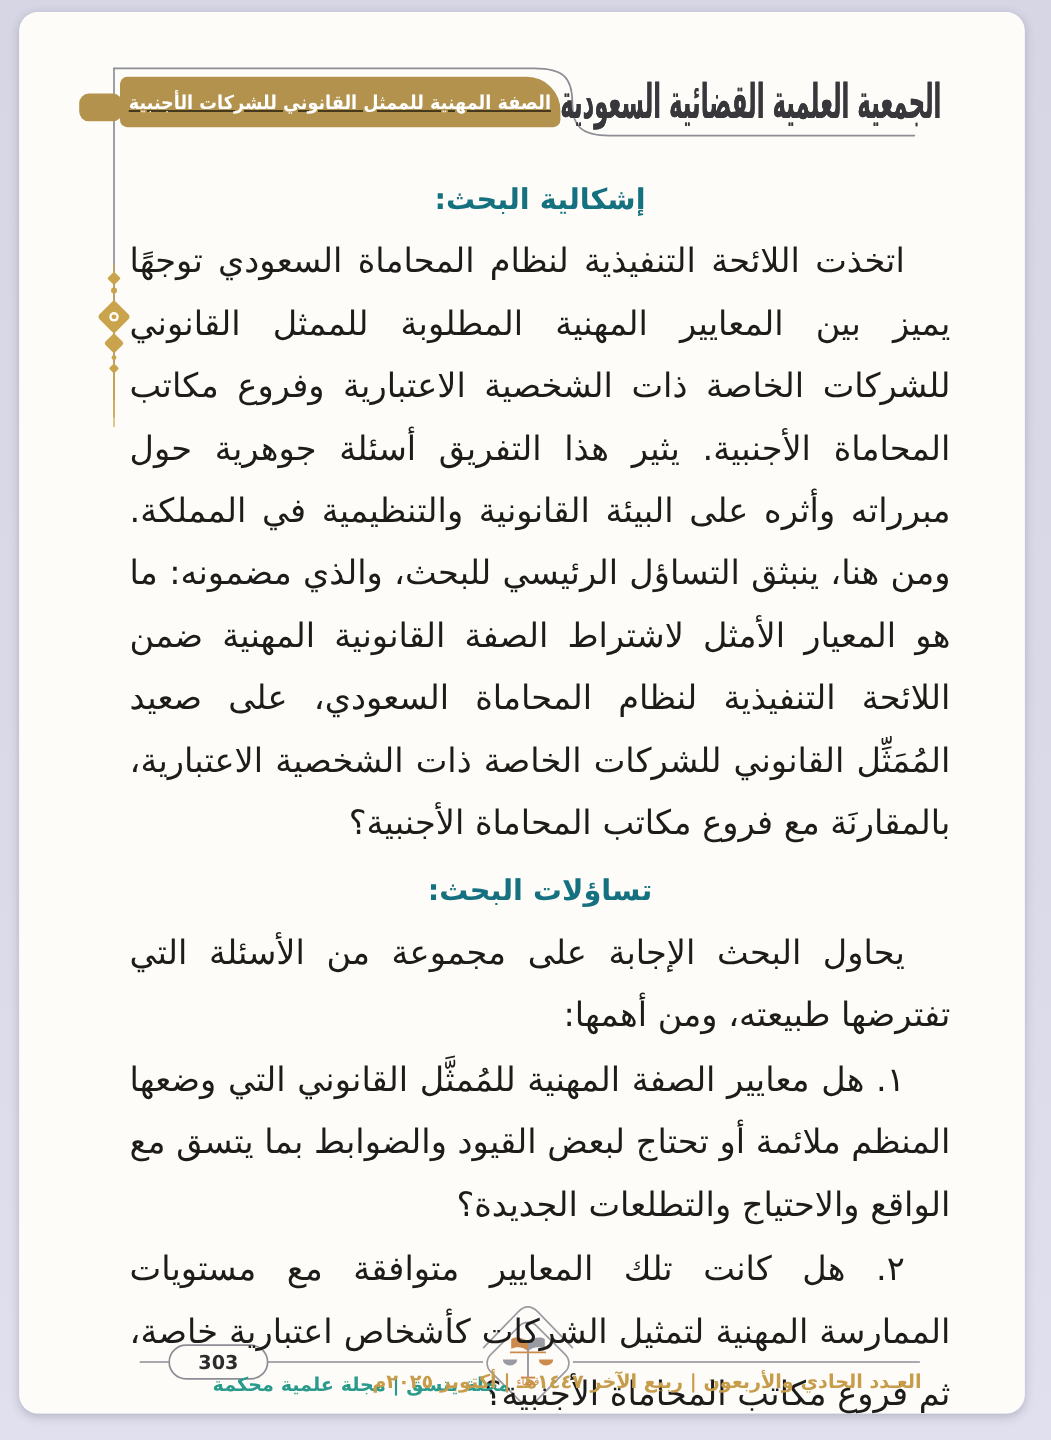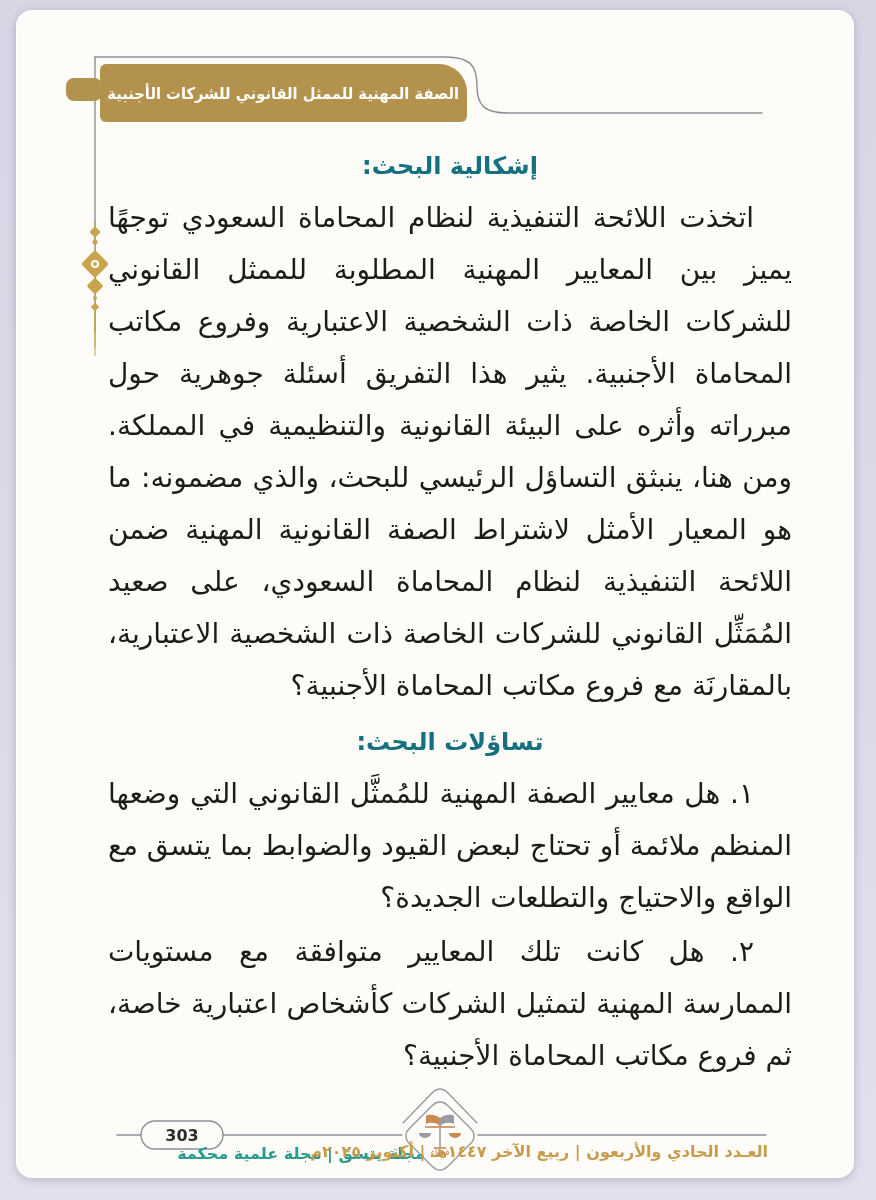--- a/index.html
+++ b/index.html
@@ -15,24 +15,24 @@
     box-shadow:0 2px 8px rgba(60,60,90,.25), inset 0 0 0 1px rgba(255,255,255,.6);
   }
   svg.frame{position:absolute; left:0; top:0; pointer-events:none;}
 
   
   .banner-tab{
     position:absolute; left:66px; top:78px; width:36px; height:23px;
     background:var(--banner-gold,#b2924c); border-radius:8px;
   }
   .banner{
-    position:absolute; left:100px; top:64px; width:367px; height:58px;
+    position:absolute; left:100px; top:64px; width:367px; height:42px;
     background:var(--banner-gold,#b2924c);
     border-radius:6px 28px 6px 6px;
-    display:flex; align-items:center; justify-content:center;
+    display:flex; align-items:center; justify-content:center;text-decoration:underline;
   }
   .banner-text{
     color:#ffffff; font-weight:bold; font-size:16px; white-space:nowrap;
     transform:scaleX(.92); letter-spacing:-.2px;
   }
   .calligraphy{
     position:absolute; left:488px; top:58px; width:276px; height:54px;
     display:flex; align-items:center; justify-content:center; overflow:visible;
   }
   .calligraphy span{
@@ -103,20 +103,23 @@
       <path d="M419,1133 a6,5 0 0 0 12,0 z" fill="#9a9aa2"></path>
       <path d="M449,1133 a6,5 0 0 0 12,0 z" fill="#cd8a4d"></path>
       <line x1="434" y1="1148" x2="446" y2="1148" stroke="#cd8a4d" stroke-width="1.6"></line>
     </g>
   </svg>
 
   <div class="banner-tab"></div>
   <div class="banner">
     <span class="banner-text">الصفة المهنية للممثل القانوني للشركات الأجنبية</span>
   </div>
+  <div class="calligraphy">
+    <span>الجمعية العلمية القضائية السعودية</span>
+  </div>
 
   <div class="ornament">
     <svg width="26" height="136" viewBox="0 0 26 136">
       <g fill="#c9a44c" stroke="none">
         <line x1="13" y1="0" x2="13" y2="136" stroke="#c9a44c" stroke-width="1"></line>
         <rect x="9" y="8" width="8" height="8" rx="1" transform="rotate(45 13 12)"></rect>
         <circle cx="13" cy="22" r="2.5"></circle>
         <rect x="3" y="34" width="20" height="20" rx="3" transform="rotate(45 13 44)" fill="#c9a44c"></rect>
         <circle cx="13" cy="44" r="4" fill="#fdfcf8"></circle>
         <circle cx="13" cy="44" r="2" fill="#c9a44c"></circle>
@@ -127,20 +130,21 @@
         <rect x="10" y="84" width="6" height="6" rx="1" transform="rotate(45 13 87)"></rect>
         <line x1="13" y1="92" x2="13" y2="128" stroke="#c9a44c" stroke-width="1.2"></line>
       </g>
     </svg>
   </div>
 
   <div class="content">
     <h2>إشكالية البحث:</h2>
     <p>اتخذت اللائحة التنفيذية لنظام المحاماة السعودي توجهًا يميز بين المعايير المهنية المطلوبة للممثل القانوني للشركات الخاصة ذات الشخصية الاعتبارية وفروع مكاتب المحاماة الأجنبية. يثير هذا التفريق أسئلة جوهرية حول مبرراته وأثره على البيئة القانونية والتنظيمية في المملكة. ومن هنا، ينبثق التساؤل الرئيسي للبحث، والذي مضمونه: ما هو المعيار الأمثل لاشتراط الصفة القانونية المهنية ضمن اللائحة التنفيذية لنظام المحاماة السعودي، على صعيد المُمَثِّل القانوني للشركات الخاصة ذات الشخصية الاعتبارية، بالمقارنَة مع فروع مكاتب المحاماة الأجنبية؟</p>
     <h2>تساؤلات البحث:</h2>
+    <p>يحاول البحث الإجابة على مجموعة من الأسئلة التي تفترضها طبيعته، ومن أهمها:</p>
     <p>١. هل معايير الصفة المهنية للمُمثَّل القانوني التي وضعها المنظم ملائمة أو تحتاج لبعض القيود والضوابط بما يتسق مع الواقع والاحتياج والتطلعات الجديدة؟</p>
     <p>٢. هل كانت تلك المعايير متوافقة مع مستويات الممارسة المهنية لتمثيل الشركات كأشخاص اعتبارية خاصة، ثم فروع مكاتب المحاماة الأجنبية؟</p>
   </div>
 
   <div class="page-number">
     <span>303</span>
   </div>
   <div class="footer-left">مجلة يتسق | مجلة علمية محكمة</div>
   <div class="footer-right">العـدد الحادي والأربعون | ربيع الآخر ١٤٤٧هـ | أكتوبر ٢٠٢٥م</div>
   <div class="footer-logo-word">قضاء</div>

